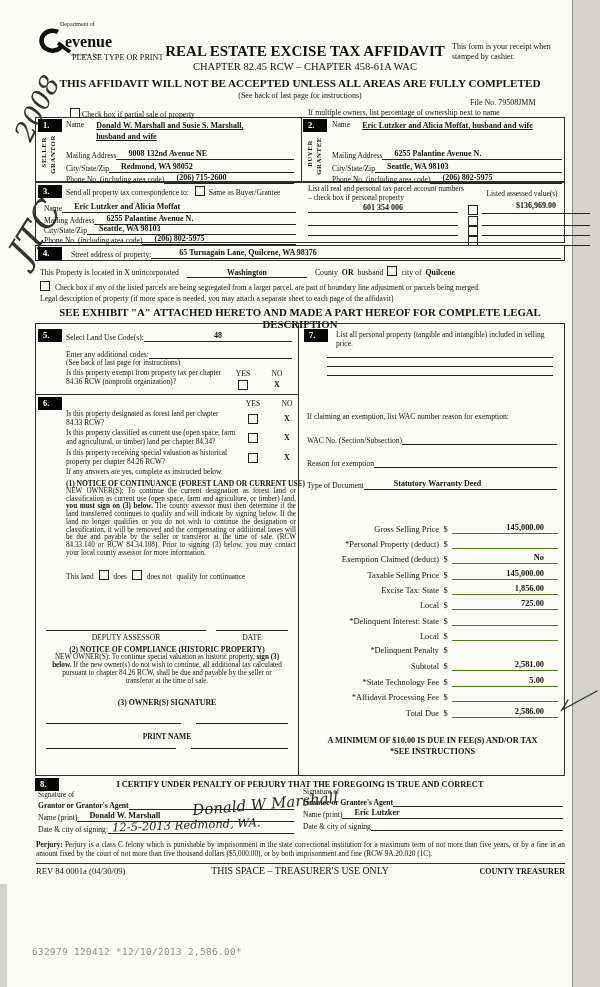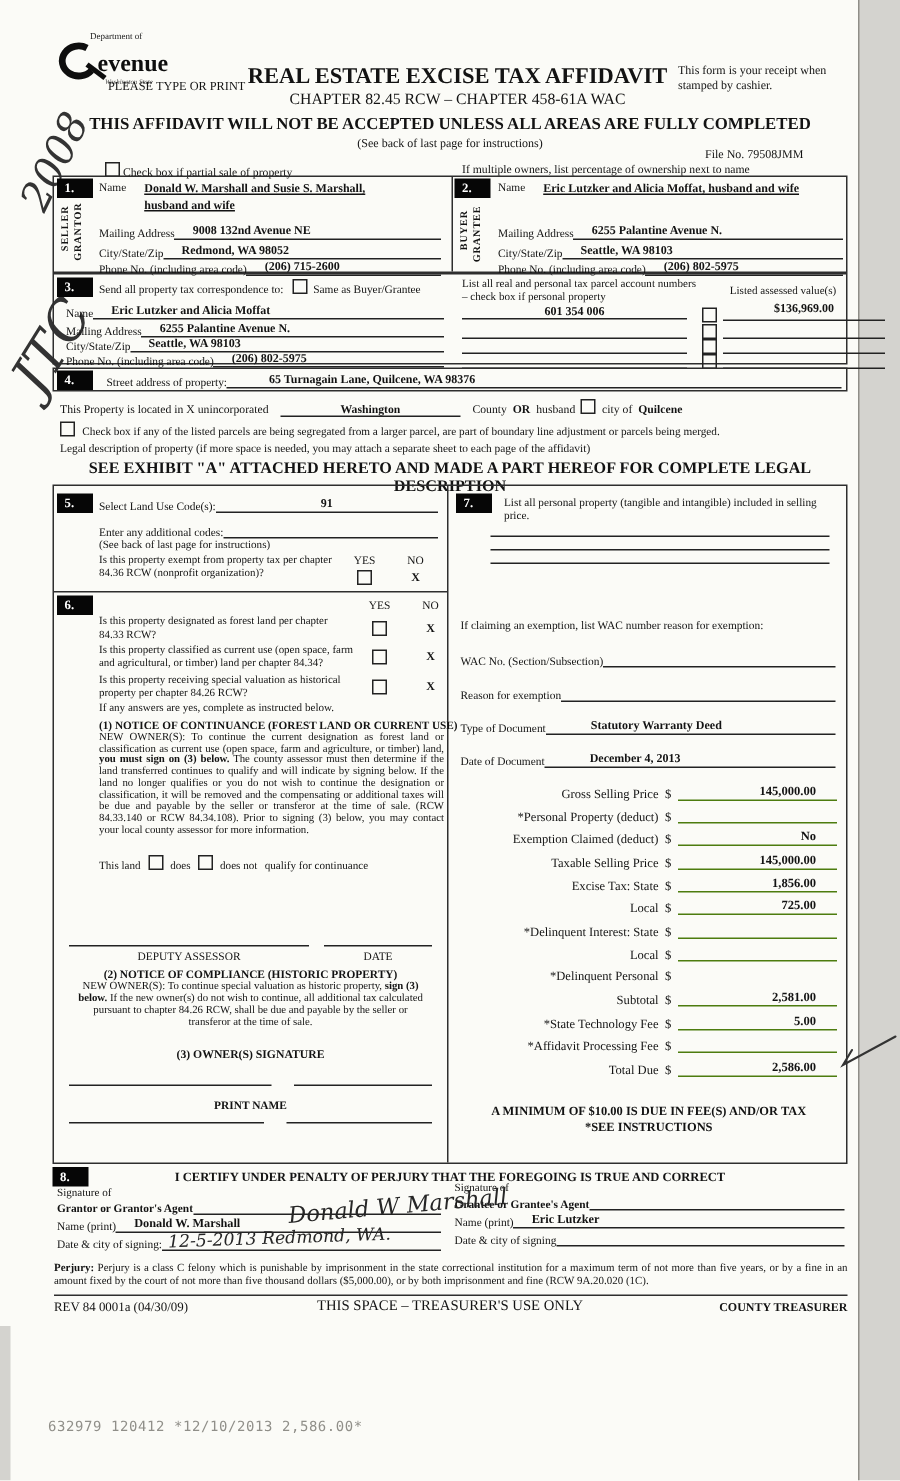--- a/index.html
+++ b/index.html
@@ -178,21 +178,21 @@
 
 <div class="abs b ctr" style="left:35px;top:306px;width:530px;font-size:10.8px">SEE EXHIBIT "A" ATTACHED HERETO AND MADE A PART HEREOF FOR COMPLETE LEGAL DESCRIPTION</div>
 
 <div class="box" style="left:35px;top:323px;width:530px;height:453px">
   <div class="abs" style="left:262px;top:0;width:1px;height:100%;background:#2e2e2e"></div>
 
   <div class="abs" style="left:0;top:0;width:262px;height:100%">
     <div class="secnum" style="left:2px;top:5px">5.</div>
     <div class="frow" style="top:7px;left:30px;width:226px">
       <span class="flab">Select Land Use Code(s):</span>
-      <span class="fval fvalc">91</span>
+      <span class="fval fvalc">48</span>
     </div>
     <div class="frow" style="top:24px;left:30px;width:226px">
       <span class="flab">Enter any additional codes:</span>
       <span class="fval"></span>
     </div>
     <div class="abs t74" style="left:30px;top:34px">(See back of last page for instructions)</div>
     <div class="qrow" style="top:45px;left:30px">
       <span class="qtext" style="width:160px">Is this property exempt from property tax per chapter 84.36 RCW (nonprofit organization)?</span>
       <span class="ynC">
           <span>YES</span>
@@ -281,24 +281,20 @@
       <span class="fval"></span>
     </div>
     <div class="frow" style="top:133px;left:8px;width:250px">
       <span class="flab">Reason for exemption</span>
       <span class="fval"></span>
     </div>
     <div class="frow" style="top:155px;left:8px;width:250px">
       <span class="flab">Type of Document</span>
       <span class="fval" style="padding-left:30px">Statutory Warranty Deed</span>
     </div>
-    <div class="frow" style="top:177px;left:8px;width:250px">
-      <span class="flab">Date of Document</span>
-      <span class="fval" style="padding-left:30px">December 4, 2013</span>
-    </div>
 
     <div class="mrow" style="top:199px">
         <span class="mlab">Gross Selling Price</span>
         <span class="mdol">$</span>
         <span class="mval">145,000.00</span>
       </div>
     <div class="mrow" style="top:214px">
         <span class="mlab">*Personal Property (deduct)</span>
         <span class="mdol">$</span>
         <span class="mval"></span>
@@ -327,21 +323,21 @@
         <span class="mlab">*Delinquent Interest:  State</span>
         <span class="mdol">$</span>
         <span class="mval"></span>
       </div>
     <div class="mrow" style="top:306px">
         <span class="mlab">Local</span>
         <span class="mdol">$</span>
         <span class="mval"></span>
       </div>
     <div class="mrow" style="top:321px">
-        <span class="mlab">*Delinquent Personal</span>
+        <span class="mlab">*Delinquent Penalty</span>
         <span class="mdol">$</span>
         <span class="mval" style="border-bottom:none"></span>
       </div>
     <div class="mrow" style="top:336px">
         <span class="mlab">Subtotal</span>
         <span class="mdol">$</span>
         <span class="mval">2,581.00</span>
       </div>
     <div class="mrow" style="top:352px">
         <span class="mlab">*State Technology Fee</span>

